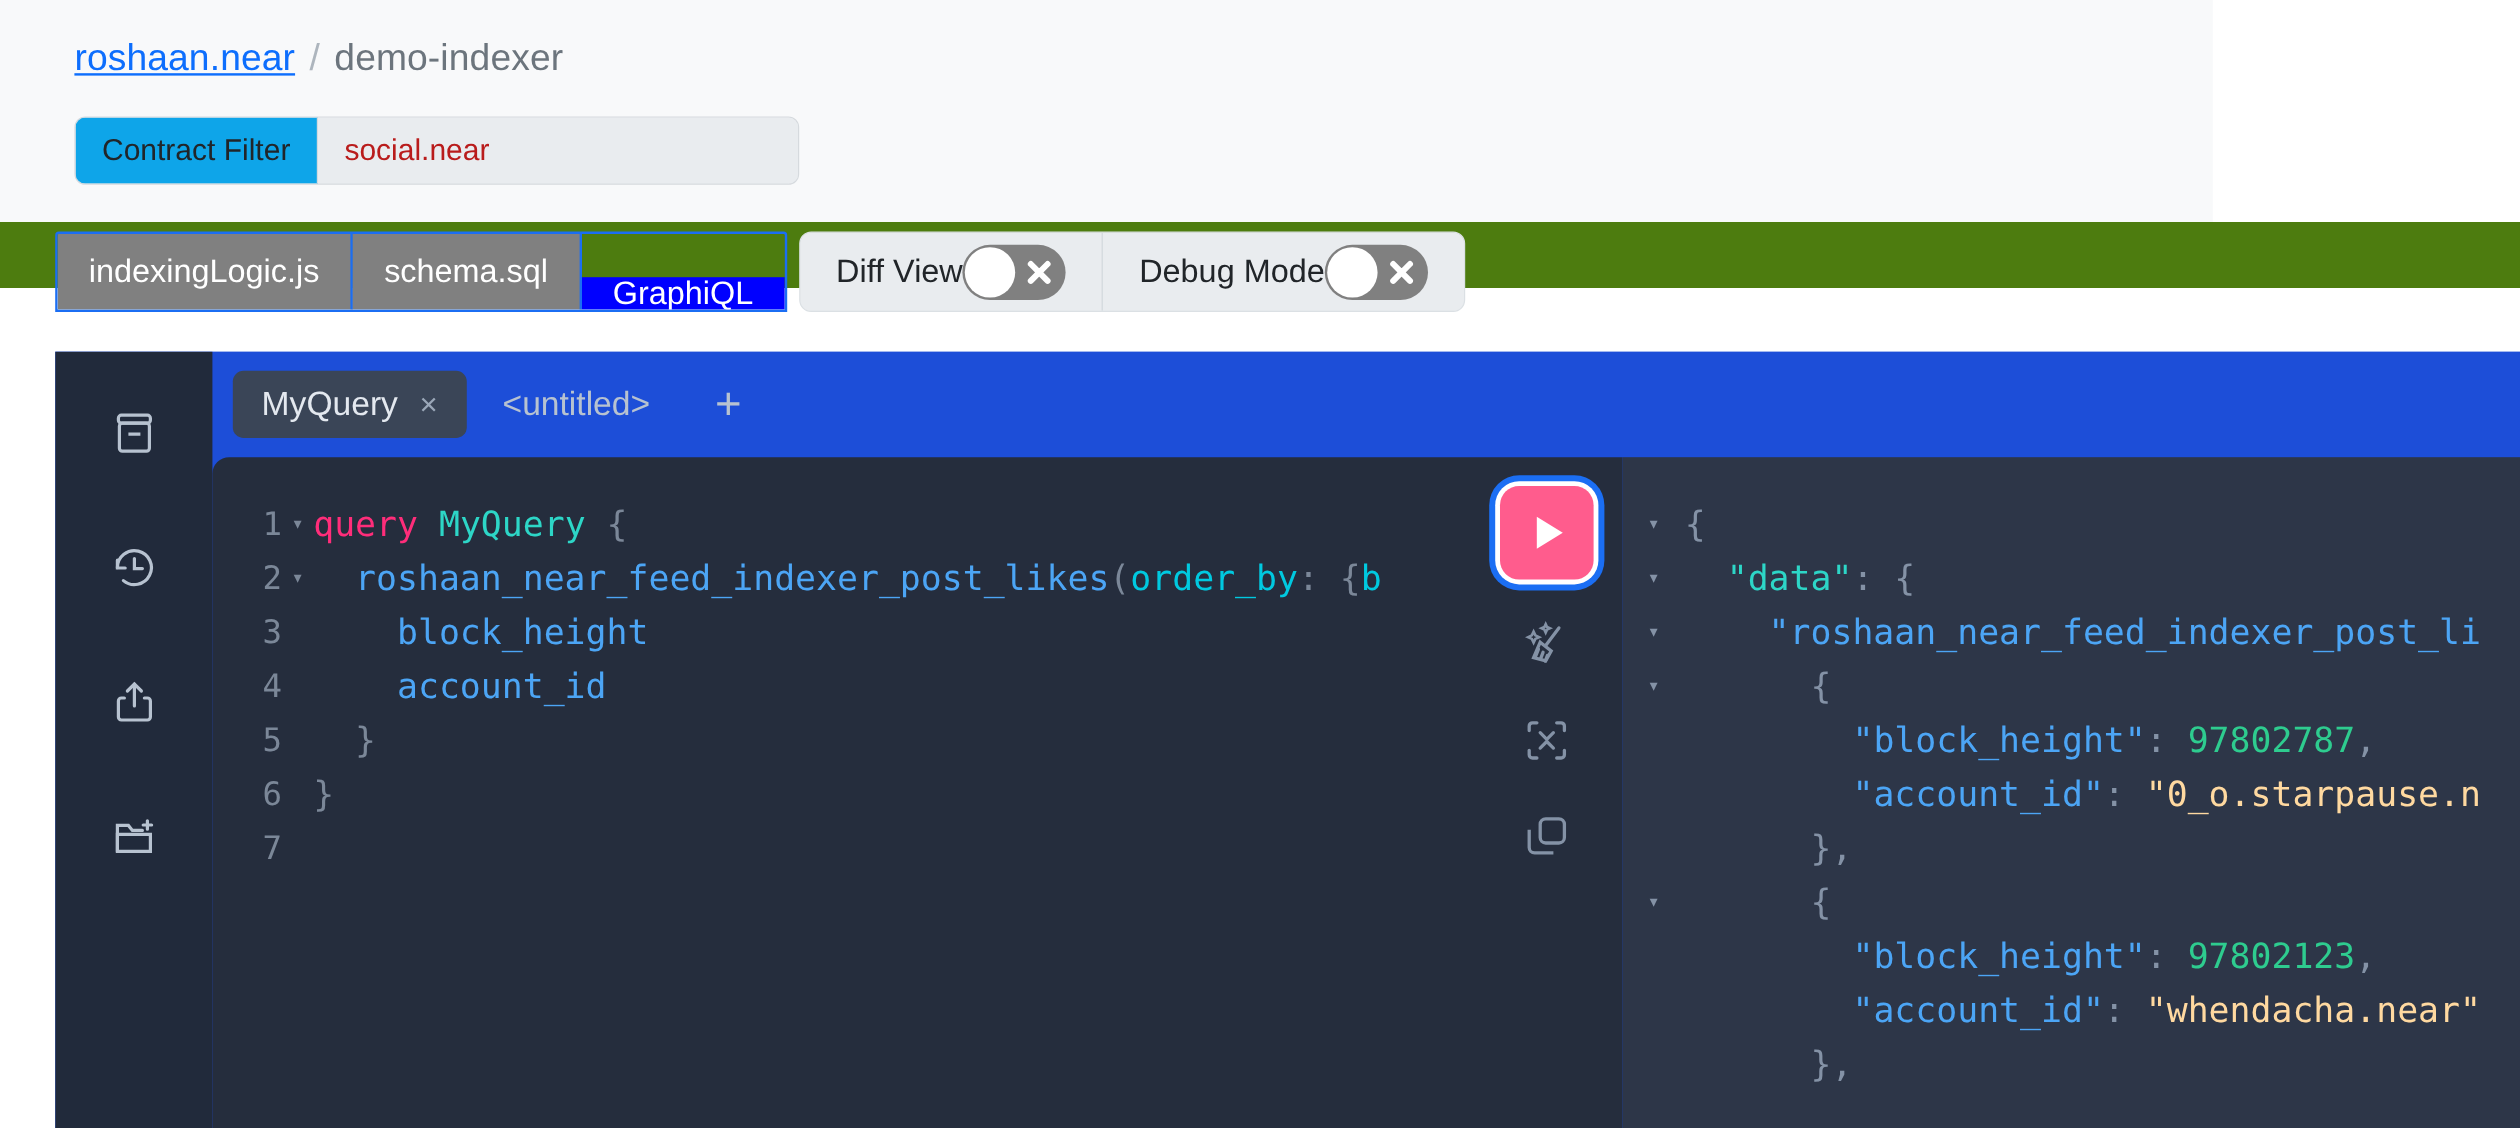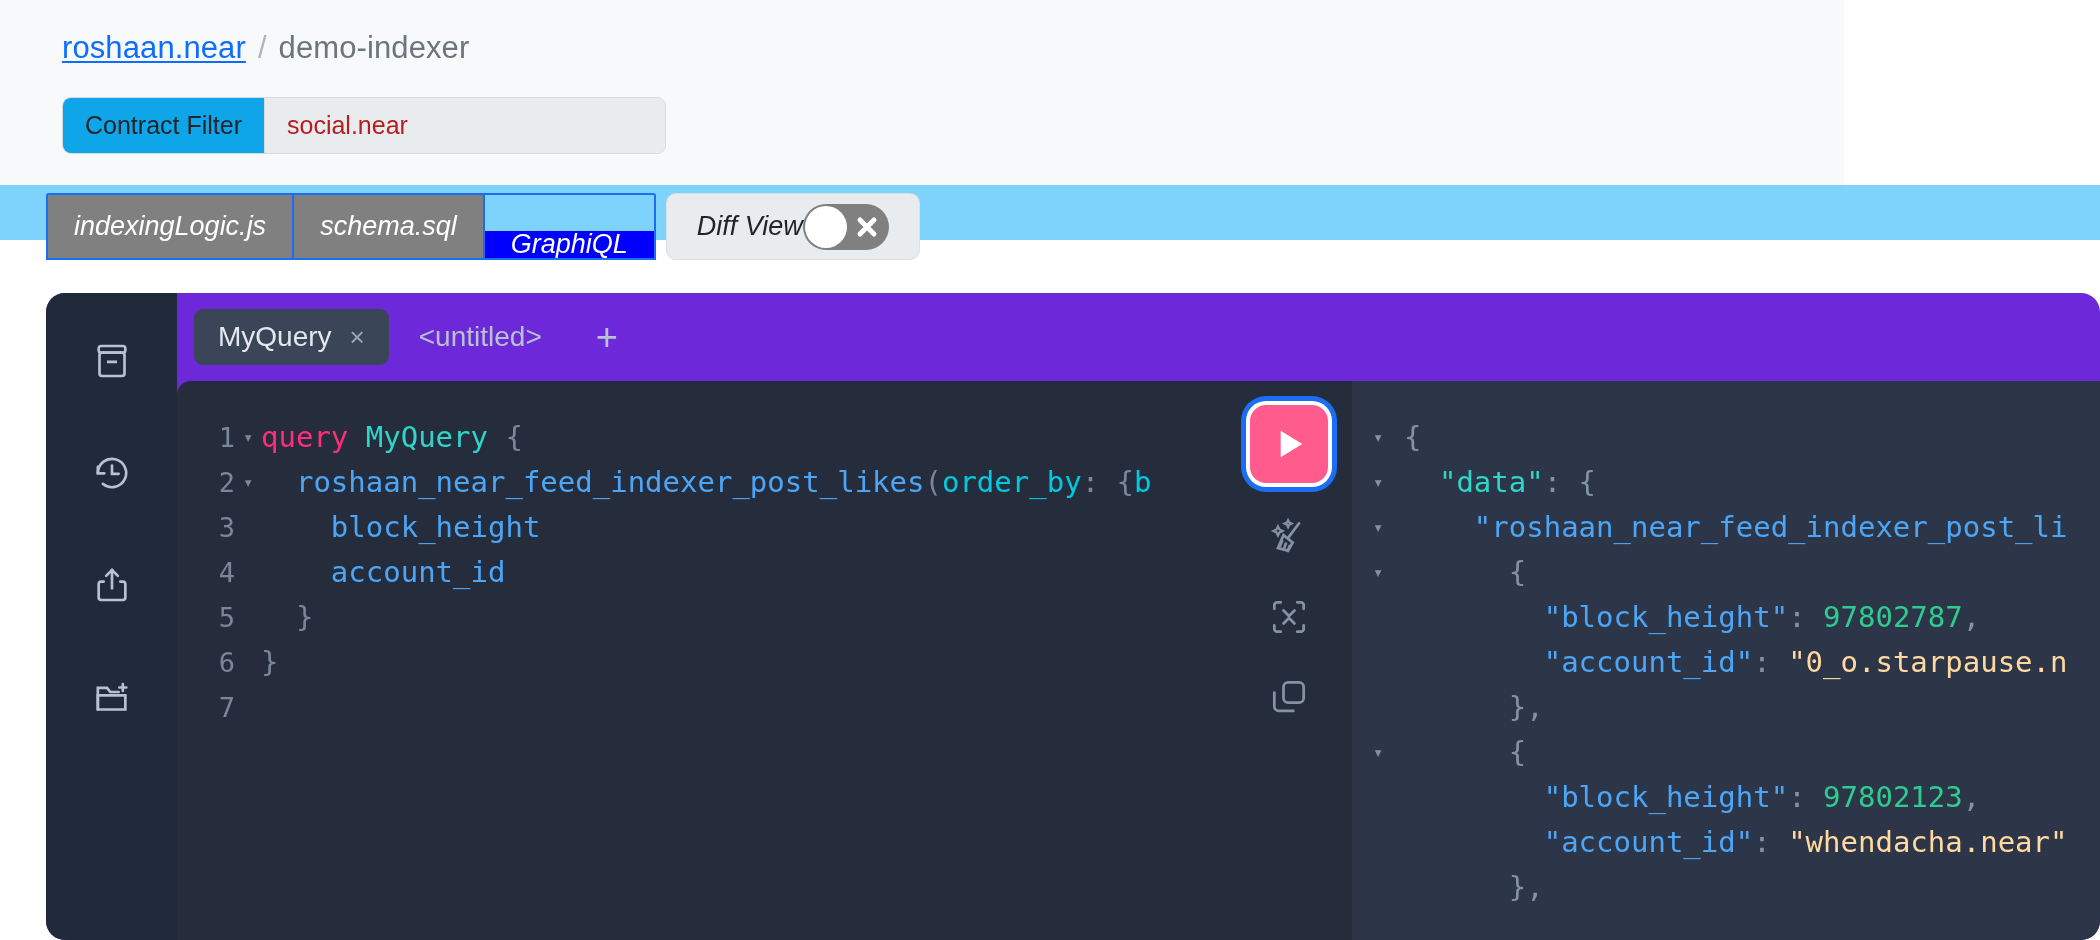--- a/index.html
+++ b/index.html
@@ -61,24 +61,23 @@
     color: #b91c1c;
     background: #e9ecef;
     min-width: 400px;
     border: none;
     outline: none;
     font-family: "Liberation Sans", sans-serif;
   }
 
   
   .tabstrip-wrap {
-    background: #7dd3fc;
+    background: #4d7c0f;
     height: 55px;
     position: relative;
-    font-style: italic;
   }
   .tabstrip {
     position: absolute;
     left: 46px;
     top: 8px;
     display: flex;
     align-items: stretch;
     height: 67px;
   }
   .nav-tabs {
@@ -146,24 +145,23 @@
     width: 24px; height: 24px;
   }
 
   
   .graphiql {
     position: absolute;
     left: 46px;
     top: 293px;
     width: 2054px;
     height: 647px;
-    background: #6d28d9;
-    display: flex;
-    overflow: hidden;
-    border-radius: 19px;
+    background: #1d4ed8;
+    display: flex;
+    overflow: hidden;
   }
 
   .gq-sidebar {
     width: 131px;
     background: #212a3b;
     display: flex;
     flex-direction: column;
     align-items: center;
     padding-top: 45px;
     gap: 66px;
@@ -355,20 +353,31 @@
         <div class="switch">
           <span class="switch-knob"></span>
           <span class="switch-x">
             <svg viewBox="0 0 24 24" width="24" height="24">
               <path d="M5 5 L19 19 M19 5 L5 19" stroke="#ffffff" stroke-width="5" stroke-linecap="round" fill="none"></path>
             </svg>
           </span>
         </div>
       </div>
 
+      <div class="toggle-cell">
+        <span class="toggle-label">Debug Mode</span>
+        <div class="switch">
+          <span class="switch-knob"></span>
+          <span class="switch-x">
+            <svg viewBox="0 0 24 24" width="24" height="24">
+              <path d="M5 5 L19 19 M19 5 L5 19" stroke="#ffffff" stroke-width="5" stroke-linecap="round" fill="none"></path>
+            </svg>
+          </span>
+        </div>
+      </div>
 
     </div>
   </div>
 </div>
 
 <div class="graphiql">
 
   <div class="gq-sidebar">
     <div class="gq-sidebar-btn">
       <svg viewBox="0 0 24 24" width="40" height="40" fill="none" stroke="currentColor" stroke-width="1.6">

